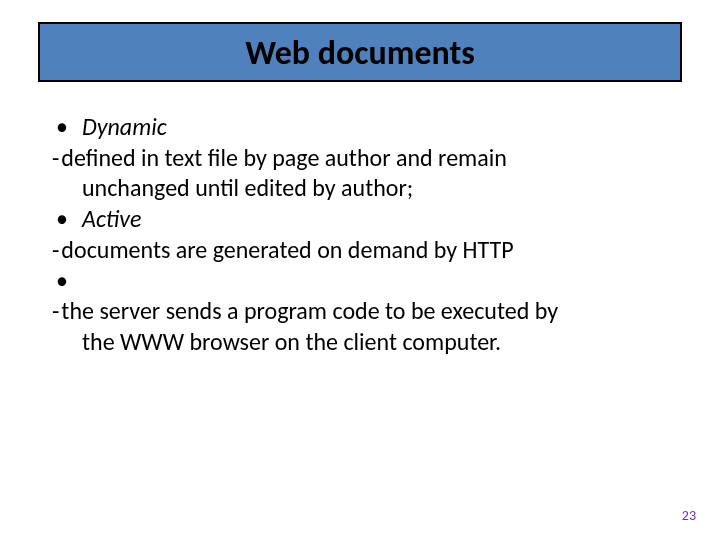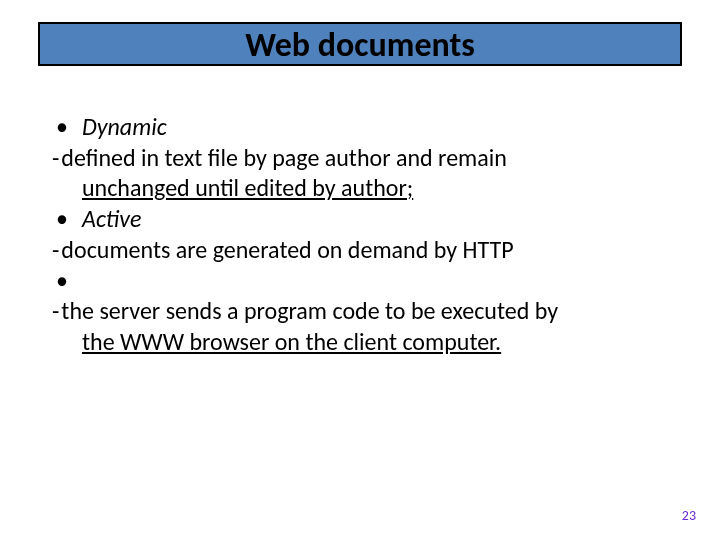--- a/index.html
+++ b/index.html
@@ -9,21 +9,21 @@
     background: #ffffff;
     font-family: Calibri, Arial, sans-serif;
     position: relative;
     overflow: hidden;
   }
   .title-box {
     position: absolute;
     top: 22px;
     left: 38px;
     width: 644px;
-    height: 44px;
+    height: 60px;
     background: #4f81bd;
     border: 2px solid #000;
     display: flex;
     align-items: center;
     justify-content: center;
   }
   .title-text {
     font-size: 34px;
     font-weight: bold;
     color: #000;
@@ -56,21 +56,20 @@
   .dash {
     padding-left: 8px;
     padding-right: 2px;
     flex-shrink: 0;
   }
   .desc-text {
     flex: 1;
   }
   .desc-indent {
     padding-left: 38px;
-    text-decoration: underline;
   }
   .page-num {
     position: absolute;
     bottom: 16px;
     right: 24px;
     font-size: 14px;
     color: #6d28d9;
   }
 </style>
 </head>

